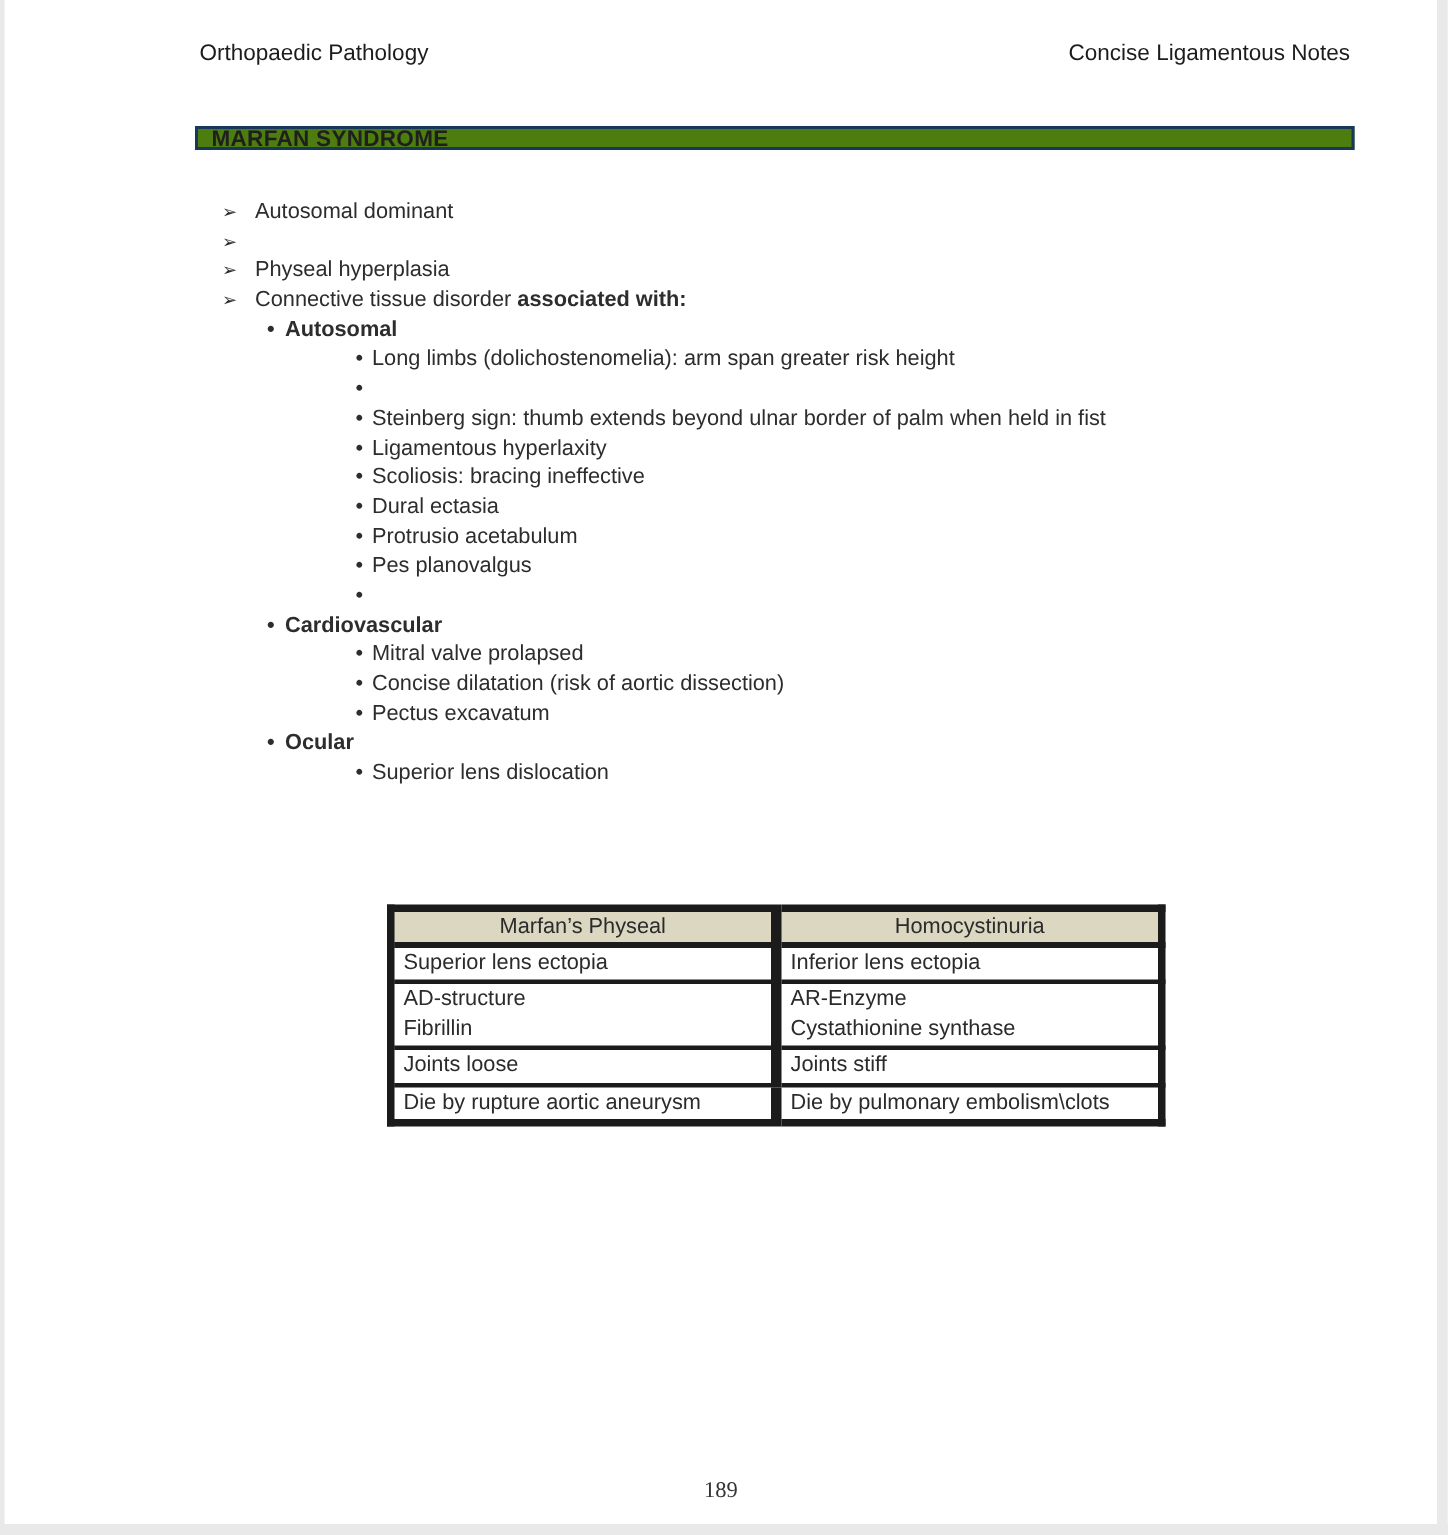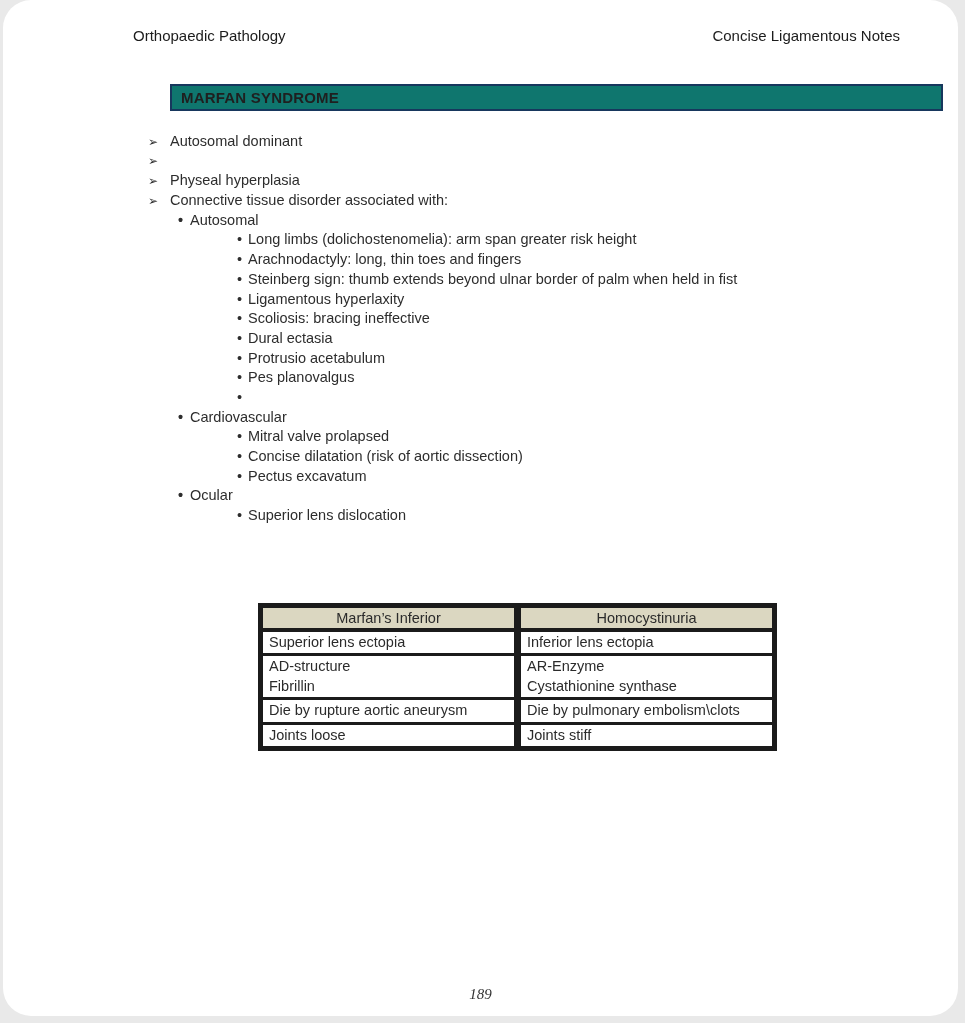--- a/index.html
+++ b/index.html
@@ -1,61 +1,61 @@
 <!DOCTYPE html>
 <html><head>
 <meta charset="utf-8">
 <style>
   * { margin: 0; padding: 0; box-sizing: border-box; }
   html, body { width: 965px; height: 1023px; background: #e9e9e9; font-family: "Liberation Sans", sans-serif; }
   .page {
     position: absolute; top: 0; left: 3px; right: 7px; bottom: 7px;
-    background: #ffffff; overflow: hidden; border-radius: 28px;
+    background: #ffffff; overflow: hidden;
   }
   .doc-header {
     position: absolute; top: 27px; left: 130px; right: 58px;
     display: flex; justify-content: space-between;
     font-size: 15px; color: #1c1c1c;
   }
   .section-bar {
-    position: absolute; top: 84px; left: 127px; width: 773px; height: 27px;
-    background: #0f766e; border: 2px solid #17375d;
-    display: flex; align-items: center; padding-left: 9px; margin-left: 40px;
+    position: absolute; top: 84px; left: 127px; width: 773px; height: 16px;
+    background: #4d7c0f; border: 2px solid #17375d;
+    display: flex; align-items: center; padding-left: 9px;
   }
   .section-bar span { font-weight: bold; font-size: 15px; color: #1f1f1f; letter-spacing: 0.2px; }
   .bullets {
     position: absolute; top: 132px; left: 127px; right: 40px;
     font-size: 14.5px; color: #2d2d2d;
   }
   .line { display: flex; align-items: baseline; height: 19.7px; line-height: 19.7px; white-space: nowrap; }
   .line .marker { flex: 0 0 auto; }
   .lvl1 .marker { margin-left: 18px; width: 22px; font-size: 12px; }
   .lvl2 .marker { margin-left: 48px; width: 12px; font-weight: bold; }
   .lvl3 .marker { margin-left: 107px; width: 11px; }
-  .bold { font-weight: normal; }
+  .bold { font-weight: bold; }
   .compare-table {
     position: absolute; top: 603px; left: 255px; width: 519px;
     border-collapse: collapse; font-size: 14.5px; color: #2b2b2b;
     border: 5px solid #1b1b1b;
   }
   .compare-table th {
     background: #dbd7c1; border: 3px solid #1b1b1b;
     font-weight: normal; font-size: 14.5px; text-align: center;
     height: 24px; padding: 1px 4px;
   }
   .compare-table td {
     background: #ffffff; border: 3px solid #1b1b1b;
     padding: 1px 6px; line-height: 19.5px; vertical-align: middle;
   }
   .compare-table th:first-child, .compare-table td:first-child { border-right-width: 7px; width: 50%; }
   .compare-table th { border-bottom-width: 4px; }
   .page-number {
     position: absolute; bottom: 13px; left: 0; right: 0;
     text-align: center; font-family: "Liberation Serif", serif;
-    font-size: 15px; color: #333333; font-style: italic;
+    font-size: 15px; color: #333333;
   }
 </style>
 </head>
 <body>
 
 <div class="page">
 
   <div class="doc-header">
     <span>Orthopaedic Pathology</span>
     <span>Concise Ligamentous Notes</span>
@@ -84,21 +84,20 @@
       <div class="line lvl2">
         <span class="marker">•</span>
         <span class="bold">Autosomal</span>
       </div>
       <div class="line lvl3">
         <span class="marker">•</span>
         <span>Long limbs (dolichostenomelia): arm span greater risk height</span>
       </div>
       <div class="line lvl3">
         <span class="marker">•</span>
-        <span>Arachnodactyly: long, thin toes and fingers</span>
       </div>
       <div class="line lvl3">
         <span class="marker">•</span>
         <span>Steinberg sign: thumb extends beyond ulnar border of palm when held in fist</span>
       </div>
       <div class="line lvl3">
         <span class="marker">•</span>
         <span>Ligamentous hyperlaxity</span>
       </div>
       <div class="line lvl3">
@@ -142,21 +141,21 @@
       </div>
       <div class="line lvl3">
         <span class="marker">•</span>
         <span>Superior lens dislocation</span>
       </div>
     </div>
 
   <table class="compare-table" id="compare-table">
       <thead>
         <tr>
-          <th>Marfan’s Inferior</th>
+          <th>Marfan’s Physeal</th>
           <th>Homocystinuria</th>
         </tr>
       </thead>
       <tbody>
         <tr>
           <td>
             <div>Superior lens ectopia</div>
           </td>
           <td>
             <div>Inferior lens ectopia</div>
@@ -167,32 +166,32 @@
             <div>AD-structure</div>
             <div>Fibrillin</div>
           </td>
           <td>
             <div>AR-Enzyme</div>
             <div>Cystathionine synthase</div>
           </td>
         </tr>
         <tr>
           <td>
+            <div>Joints loose</div>
+          </td>
+          <td>
+            <div>Joints stiff</div>
+          </td>
+        </tr>
+        <tr>
+          <td>
             <div>Die by rupture aortic aneurysm</div>
           </td>
           <td>
             <div>Die by pulmonary embolism\clots</div>
-          </td>
-        </tr>
-        <tr>
-          <td>
-            <div>Joints loose</div>
-          </td>
-          <td>
-            <div>Joints stiff</div>
           </td>
         </tr>
       </tbody>
     </table>
 
   <div class="page-number">189</div>
 
 </div>
 
 </body></html>

